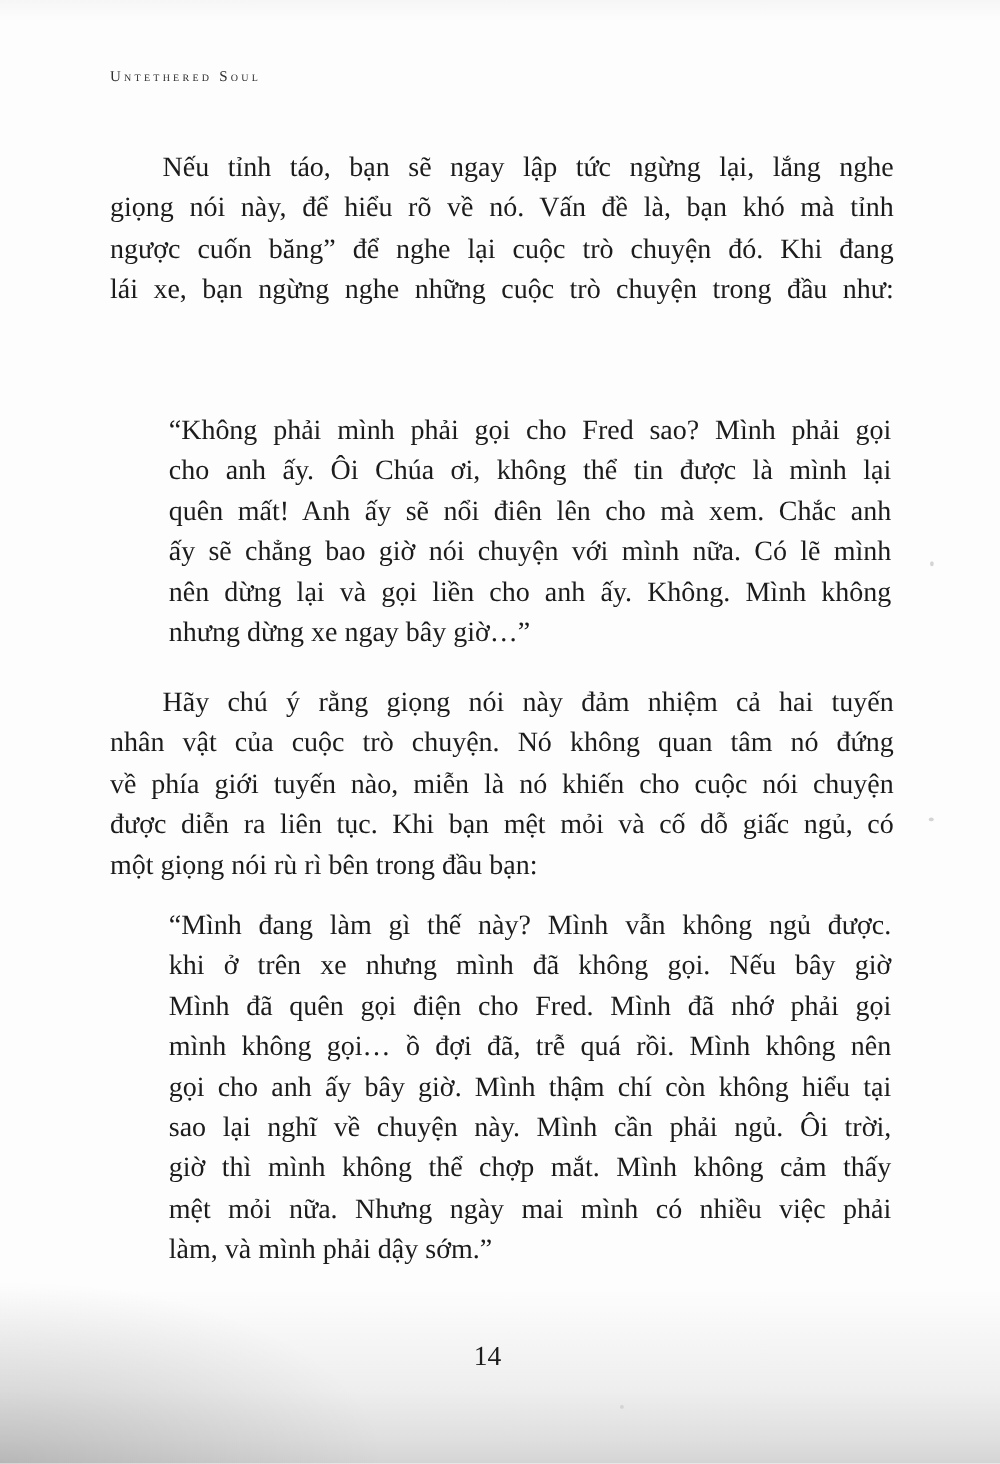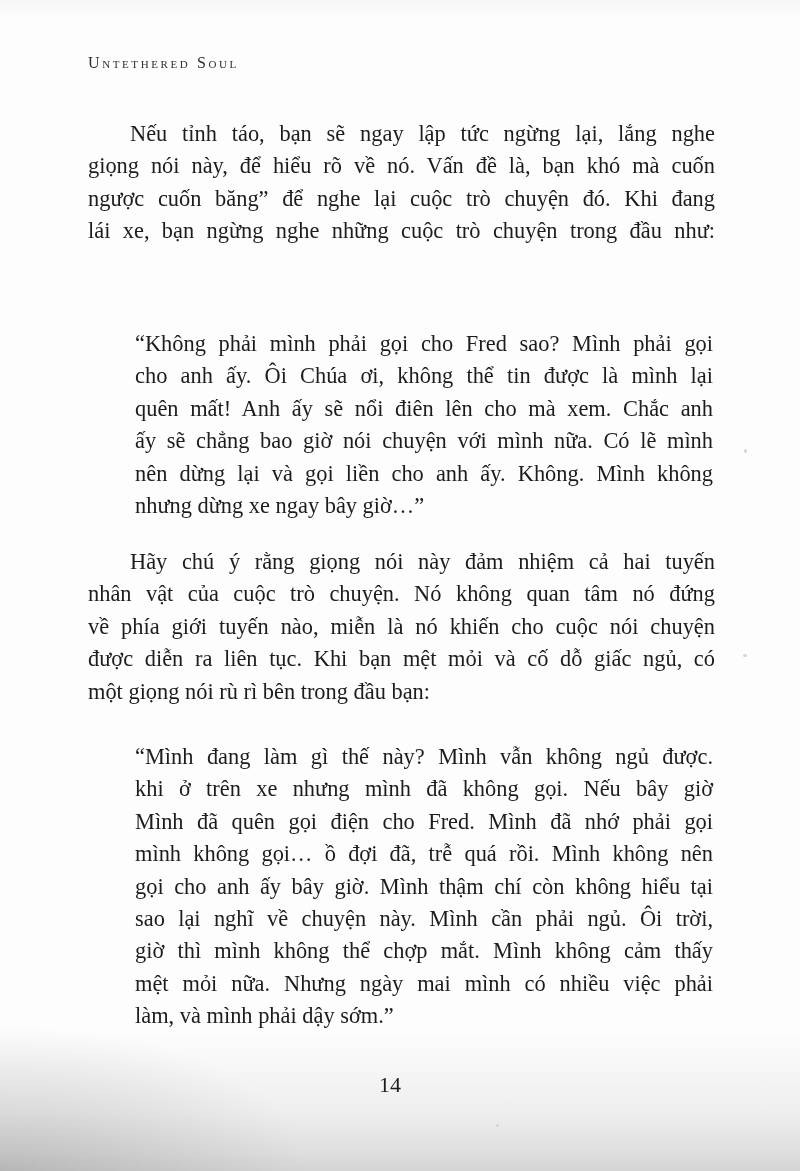--- a/index.html
+++ b/index.html
@@ -17,42 +17,42 @@
       radial-gradient(ellipse 55% 18% at 0% 100%, rgba(0,0,0,0.14), rgba(0,0,0,0) 70%),
       linear-gradient(to bottom,
         #f6f6f6 0%, #fdfdfd 1.5%,
         #fdfdfd 88%, #eeeeee 95%,
         #dedede 98.5%, #d4d4d4 100%);
   }
   .running-header {
     position: absolute;
     left: 88px;
     top: 54px;
-    font-size: 16px;
+    font-size: 12px;
     letter-spacing: 2.6px;
     font-variant: small-caps;
     color: #2e2e2e;
   }
   .block {
     position: absolute;
     left: 88px;
     width: 627px;
     font-size: 22.4px;
     line-height: 32.4px;
     text-align: justify;
     color: #1c1c1c;
   }
   .block.quote {
     left: 135px;
     width: 578px;
   }
   .para1 { top: 118px; }
   .quote1 { top: 328px; }
   .para2 { top: 546px; }
-  .quote2 { top: 741px; }
+  .quote2 { top: 724px; }
   .line { display: block; }
   .line.just { text-align: justify; text-align-last: justify; }
   .line.indent { text-indent: 42px; }
   .page-number {
     position: absolute;
     left: 0;
     top: 1072px;
     width: 780px;
     text-align: center;
     font-size: 22px;
@@ -69,21 +69,21 @@
 </style>
 </head>
 <body>
 
 <div class="page">
 
   <header class="running-header">Untethered Soul</header>
 
   <section class="block para1">
     <div class="line indent just">Nếu tỉnh táo, bạn sẽ ngay lập tức ngừng lại, lắng nghe</div>
-    <div class="line just">giọng nói này, để hiểu rõ về nó. Vấn đề là, bạn khó mà cuốn</div>
+    <div class="line just">giọng nói này, để hiểu rõ về nó. Vấn đề là, bạn khó mà tỉnh</div>
     <div class="line just">ngược cuốn băng” để nghe lại cuộc trò chuyện đó. Khi đang</div>
     <div class="line just">lái xe, bạn ngừng nghe những cuộc trò chuyện trong đầu như:</div>
   </section>
 
   <section class="block quote quote1">
     <div class="line just">“Không phải mình phải gọi cho Fred sao? Mình phải gọi</div>
     <div class="line just">cho anh ấy. Ôi Chúa ơi, không thể tin được là mình lại</div>
     <div class="line just">quên mất! Anh ấy sẽ nổi điên lên cho mà xem. Chắc anh</div>
     <div class="line just">ấy sẽ chẳng bao giờ nói chuyện với mình nữa. Có lẽ mình</div>
     <div class="line just">nên dừng lại và gọi liền cho anh ấy. Không. Mình không</div>

